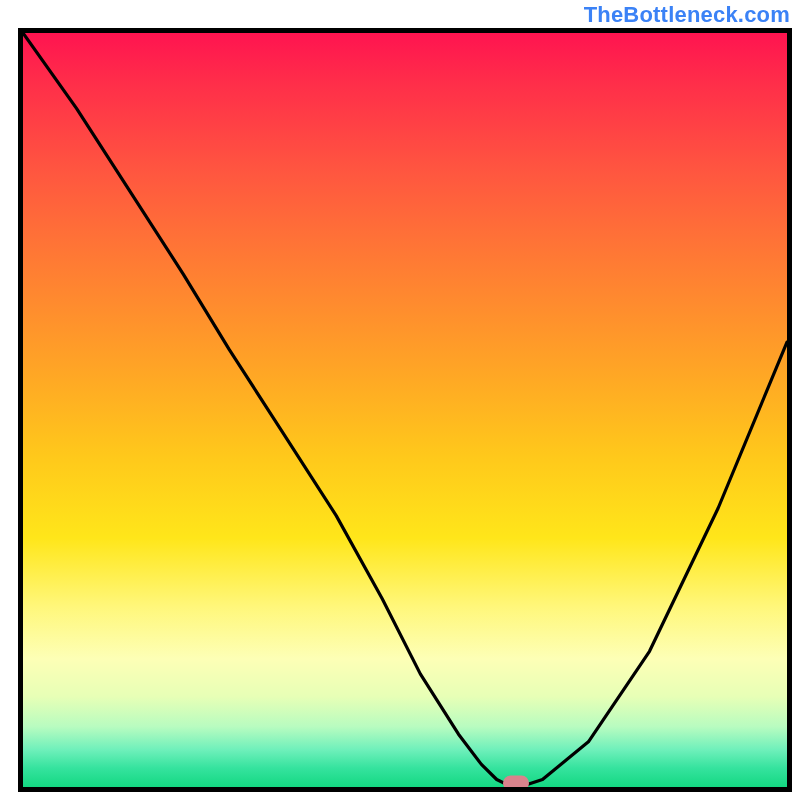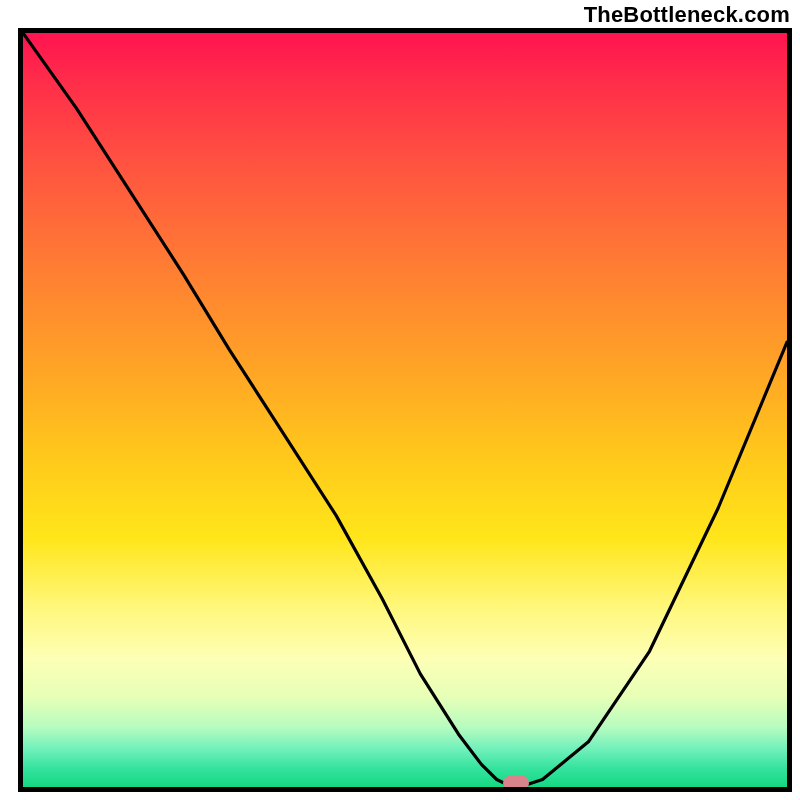--- a/index.html
+++ b/index.html
@@ -16,21 +16,21 @@
     height: 800px;
     background: #ffffff;
   }
   .watermark {
     position: absolute;
     top: 2px;
     right: 10px;
     font-family: Arial, Helvetica, sans-serif;
     font-size: 22px;
     font-weight: 600;
-    color: #000000;
+    color: #3b82f6;
     letter-spacing: 0.2px;
     z-index: 30;
     pointer-events: none;
   }
   .plot-border {
     position: absolute;
     left: 18px;
     top: 28px;
     width: 764px;   
     height: 754px;  

